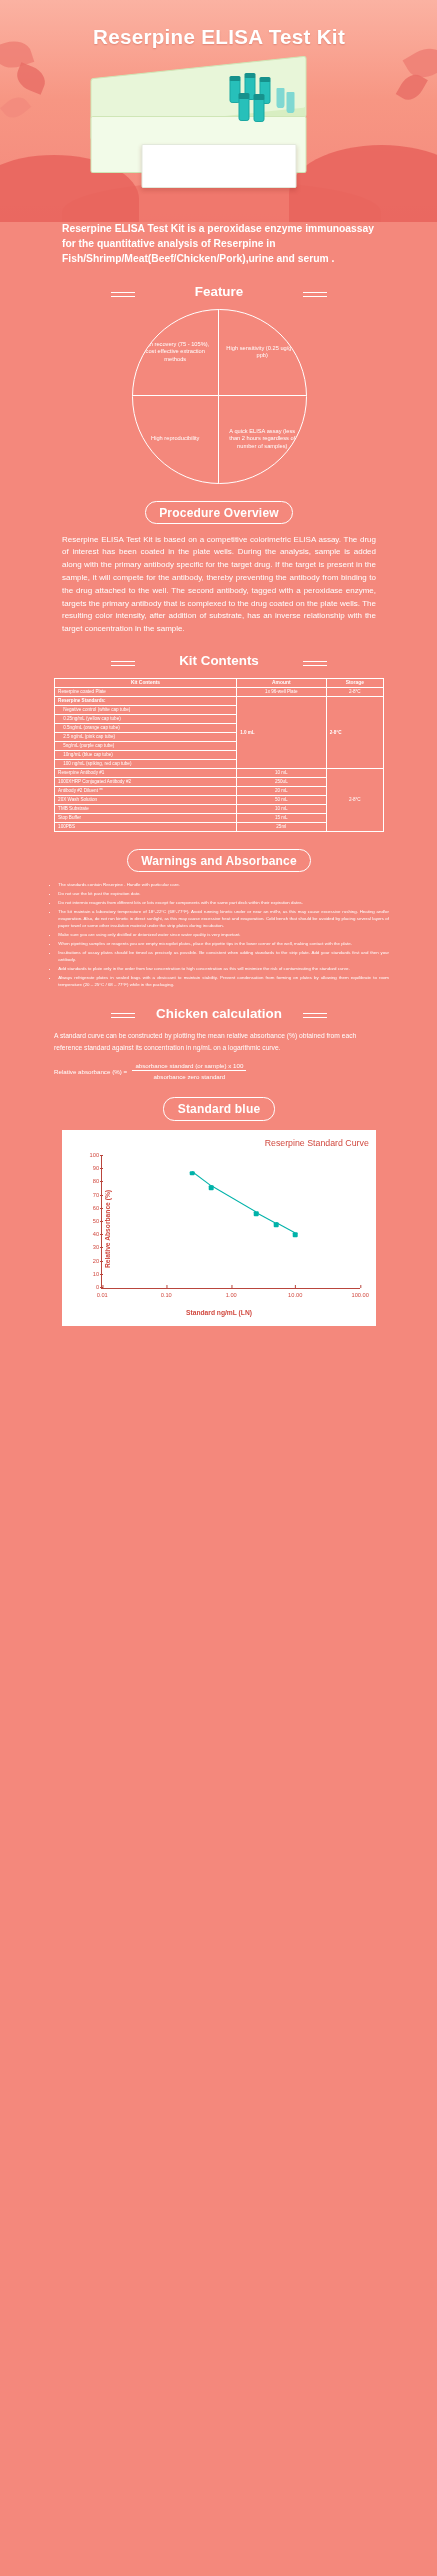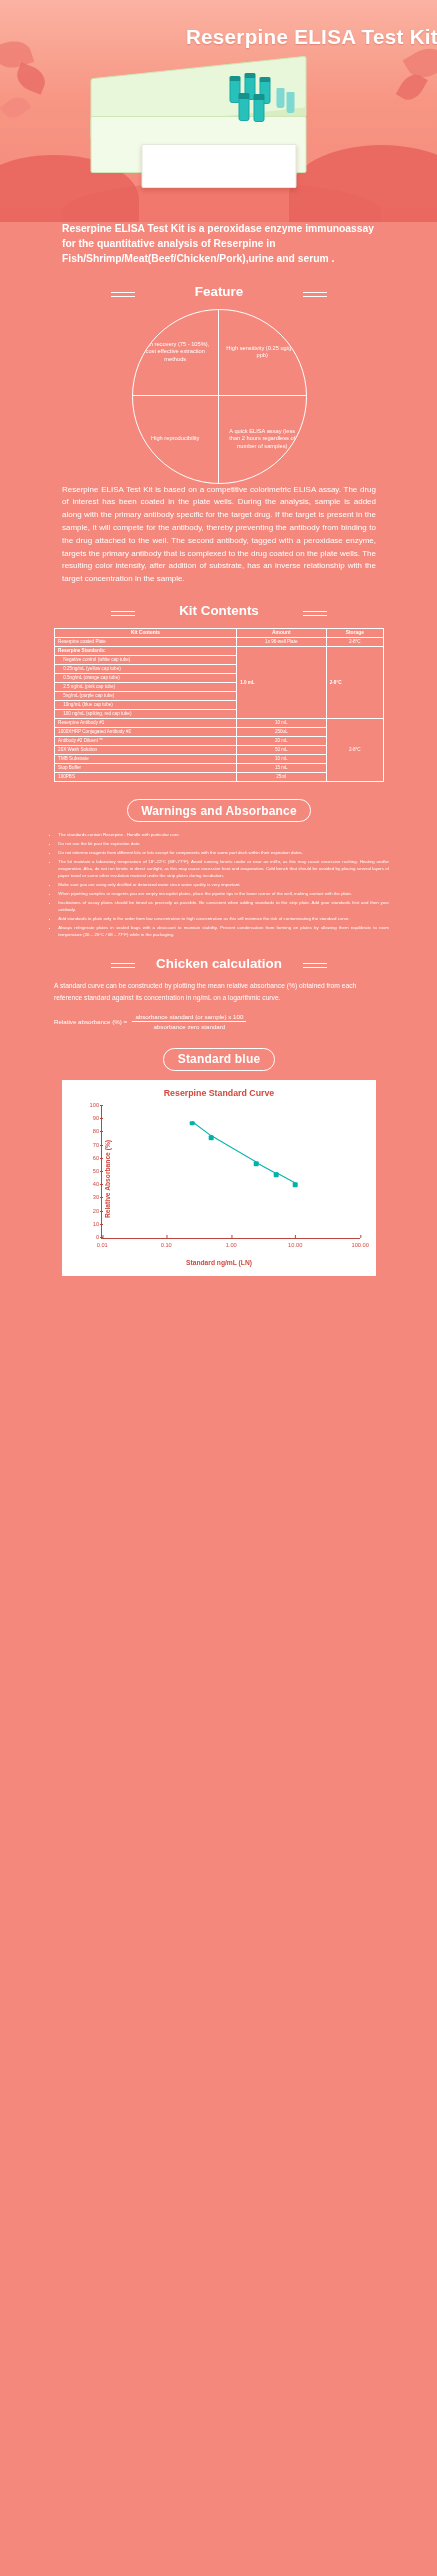--- a/index.html
+++ b/index.html
@@ -20,21 +20,21 @@
   
   .hero {
     position: relative;
     height: 222px;
     background: linear-gradient(180deg,#fbb2a2 0%,#f79683 45%,#f4887c 100%);
     overflow: hidden;
   }
   .hero-title {
     position: relative;
     z-index: 5;
-    text-align: right;
+    text-align: center;
     font-size: 20.6px;
     font-weight: bold;
     color: #ffffff;
     padding-top: 25px;
     letter-spacing: 0.3px;
     text-shadow: 0 1px 1.5px rgba(150,40,30,.25);
   }
   .leaf {
     position:absolute;
     background:#e8726a;
@@ -201,21 +201,21 @@
   .frac .den { padding: 1.5px 3.1px 0; }
 
   
   .chart-card {
     width: 314px; margin: 5.2px auto 0;
     background:#ffffff;
     border: 1px solid #ffffff;
     padding: 7.2px 6.2px 8.2px;
   }
   .chart-title {
-    text-align:center; color:#d1493f; font-weight:bold; font-size:8.8px; margin-bottom:3.1px;
+    text-align:right; color:#d1493f; font-weight:normal; font-size:8.8px; margin-bottom:3.1px;
   }
   .chart-area { position:relative; width: 100%; height: 155px; }
   .ylabel {
     position:absolute; left:-1px; top:50%;
     transform: translateY(-50%) rotate(-90deg);
     transform-origin: center;
     color:#d1493f; font-weight:bold; font-size:6.7px;
     white-space:nowrap;
   }
   .xlabel {
@@ -290,20 +290,23 @@
   </div>
   <div class="feature-wrap">
     <div class="circle">
       <div class="cell tl">High recovery (75 - 105%), cost effective extraction methods</div>
       <div class="cell tr">High sensitivity (0.25 ug/g or ppb)</div>
       <div class="cell bl">High reproducibility</div>
       <div class="cell br">A quick ELISA assay (less than 2 hours regardless of number of samples)</div>
     </div>
   </div>
 
+  <div class="sec-head">
+    <span class="pill">Procedure Overview</span>
+  </div>
   <div class="proc">Reserpine ELISA Test Kit is based on a competitive colorimetric ELISA assay. The drug of interest has been coated in the plate wells. During the analysis, sample is added along with the primary antibody specific for the target drug. If the target is present in the sample, it will compete for the antibody, thereby preventing the antibody from binding to the drug attached to the well. The second antibody, tagged with a peroxidase enzyme, targets the primary antibody that is complexed to the drug coated on the plate wells. The resulting color intensity, after addition of substrate, has an inverse relationship with the target concentration in the sample.</div>
 
   <div class="sec-head lined">
     <span class="plain">Kit Contents</span>
   </div>
   <div class="table-wrap">
     <table class="kit">
       <thead>
         <tr>
           <th>Kit Contents</th>

